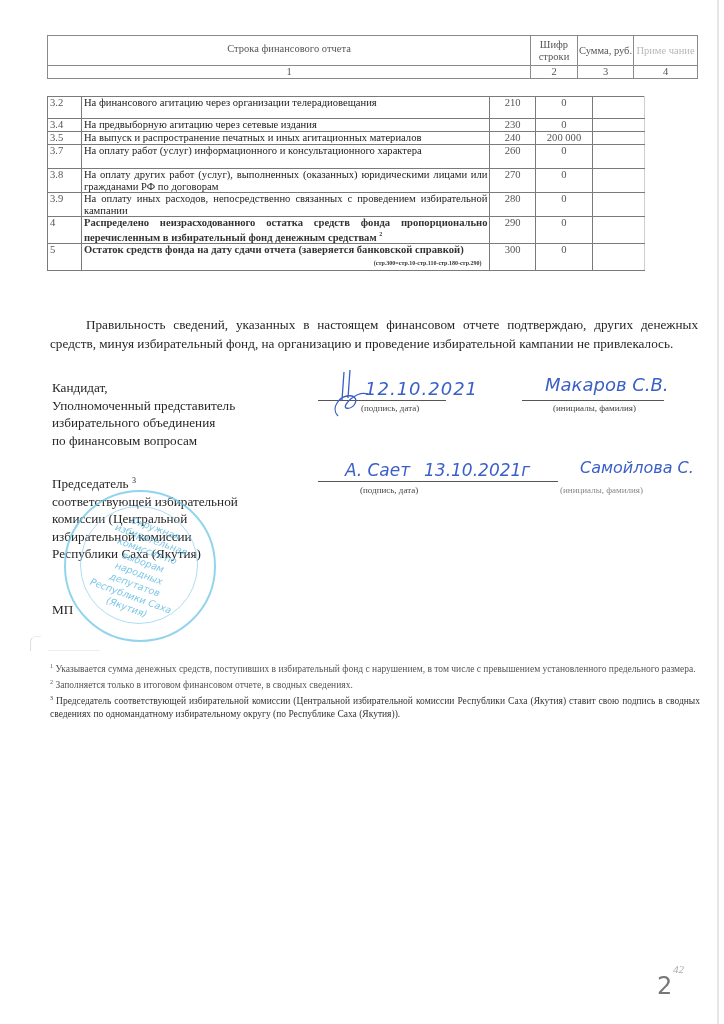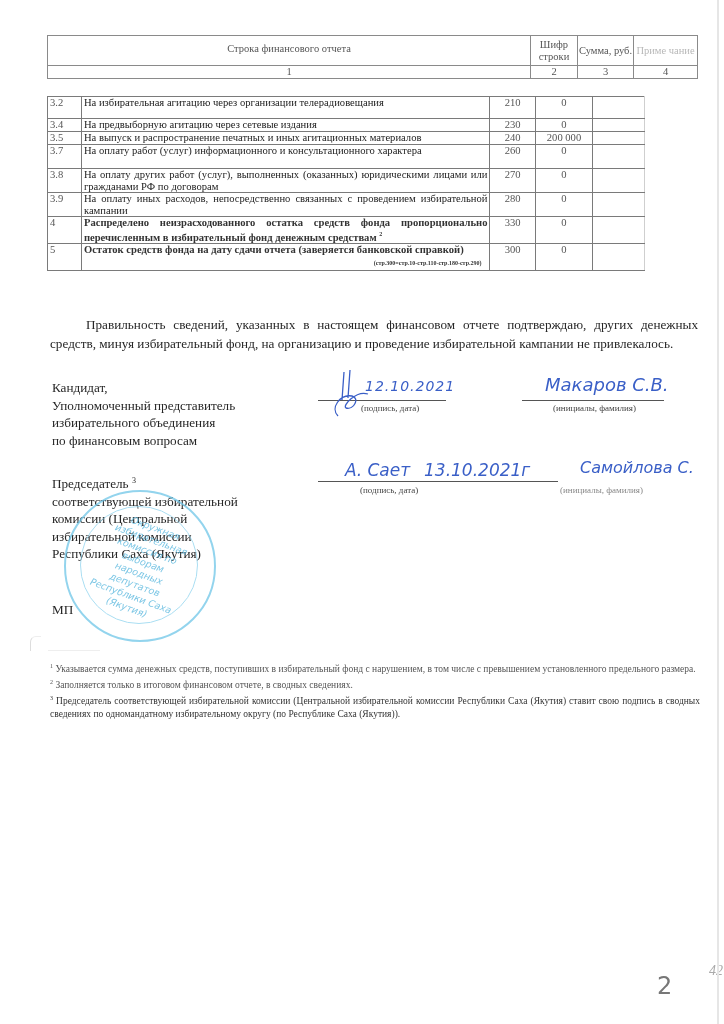--- a/index.html
+++ b/index.html
@@ -58,21 +58,21 @@
     <td>3</td>
     <td>4</td>
   </tr>
 </tbody>
   </table>
 
 <table id="main" class="abs">
   <tbody>
       <tr style="height:22px">
     <td class="num">3.2</td>
-    <td class="desc">На избирательная агитацию через организации телерадиовещания</td>
+    <td class="desc">На финансового агитацию через организации телерадиовещания</td>
     <td class="code">210</td>
     <td class="sum">0</td>
     <td class="note"></td>
   </tr>
   <tr style="height:13px">
     <td class="num">3.4</td>
     <td class="desc">На предвыборную агитацию через сетевые издания</td>
     <td class="code">230</td>
     <td class="sum">0</td>
     <td class="note"></td>
@@ -101,21 +101,21 @@
   <tr style="height:24px">
     <td class="num">3.9</td>
     <td class="desc">На оплату иных расходов, непосредственно связанных с проведением избирательной кампании</td>
     <td class="code">280</td>
     <td class="sum">0</td>
     <td class="note"></td>
   </tr>
   <tr class="bold" style="height:25px">
     <td class="num">4</td>
     <td class="desc"><span>Распределено неизрасходованного остатка средств фонда пропорционально перечисленным в избирательный фонд денежным средствам</span> <sup style="font-size:6px">2</sup></td>
-    <td class="code">330</td>
+    <td class="code">290</td>
     <td class="sum">0</td>
     <td class="note"></td>
   </tr>
   <tr class="bold" style="height:25px">
     <td class="num">5</td>
     <td class="desc"><span>Остаток средств фонда на дату сдачи отчета (заверяется банковской справкой)</span><span class="formula">(стр.300=стр.10-стр.110-стр.180-стр.290)</span></td>
     <td class="code">300</td>
     <td class="sum">0</td>
     <td class="note"></td>
   </tr>
@@ -128,21 +128,21 @@
   <div>Кандидат,</div>
   <div>Уполномоченный представитель</div>
   <div>избирательного объединения</div>
   <div>по финансовым вопросам</div>
 </div>
 <div class="abs sigline" style="left:318px; top:400px; width:128px;"></div>
 <div class="abs sigline" style="left:522px; top:400px; width:142px;"></div>
 <svg class="abs" style="left:330px; top:370px;" width="40" height="50">
   <path d="M14 2 L12 30 M20 0 L18 28 M8 46 C0 38 10 24 22 26 C30 28 24 40 16 38 C12 36 26 20 38 24" stroke="#3a5fc7" stroke-width="1.3" fill="none"></path>
 </svg>
-<div class="abs hand" style="left:365px; top:378px; font-size:14px; letter-spacing:1px;">12.10.2021</div>
+<div class="abs hand" style="left:365px; top:378px; font-size:18px; letter-spacing:1px;">12.10.2021</div>
 <div class="abs hand" style="left:545px; top:374px; font-size:18px;">Макаров С.В.</div>
 <div class="abs caption" style="left:361px; top:403px;">(подпись, дата)</div>
 <div class="abs caption" style="left:553px; top:403px;">(инициалы, фамилия)</div>
 
 <div class="abs label" style="left:52px; top:472px;">
   <div><span>Председатель</span> <sup style="font-size:8px">3</sup></div>
   <div>соответствующей избирательной</div>
   <div>комиссии (Центральной</div>
   <div>избирательной комиссии</div>
   <div>Республики Саха (Якутия)</div>
@@ -163,15 +163,15 @@
 <div class="abs" style="left:30px; top:636px; width:10px; height:14px; border-left:1px solid #ddd; border-top:1px solid #eee; border-radius:6px 0 0 0;"></div>
 
 <div class="abs rule"></div>
 
 <div id="footnotes" class="abs">
   <div><sup>1</sup> <span>Указывается сумма денежных средств, поступивших в избирательный фонд с нарушением, в том числе с превышением установленного предельного размера.</span></div>
   <div><sup>2</sup> <span>Заполняется только в итоговом финансовом отчете, в сводных сведениях.</span></div>
   <div style="color:#333"><sup>3</sup> <span>Председатель соответствующей избирательной комиссии (Центральной избирательной комиссии Республики Саха (Якутия) ставит свою подпись в сводных сведениях по одномандатному избирательному округу (по Республике Саха (Якутия)).</span></div>
 </div>
 
-<div class="abs" style="left:709px; top:963px; font-size:14px; color:#aaa;font-style:italic;">42</div>
+<div class="abs" style="left:673px; top:963px; font-size:11px; color:#aaa;font-style:italic;">42</div>
 <div class="abs hand" style="left:657px; top:972px; font-size:24px; color:#777; font-style:normal;">2</div>
 <div class="abs" style="left:717px; top:0; width:2px; height:1024px; background:#e6e6e6;"></div>
 
 </body></html>

